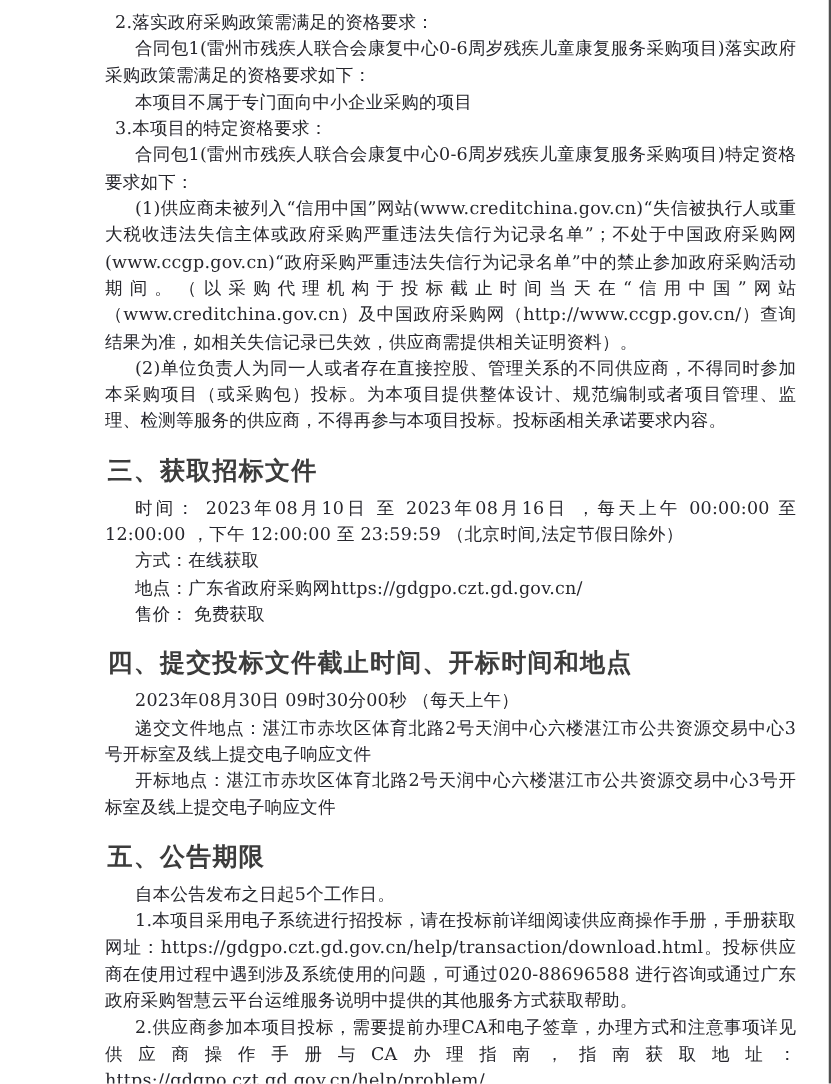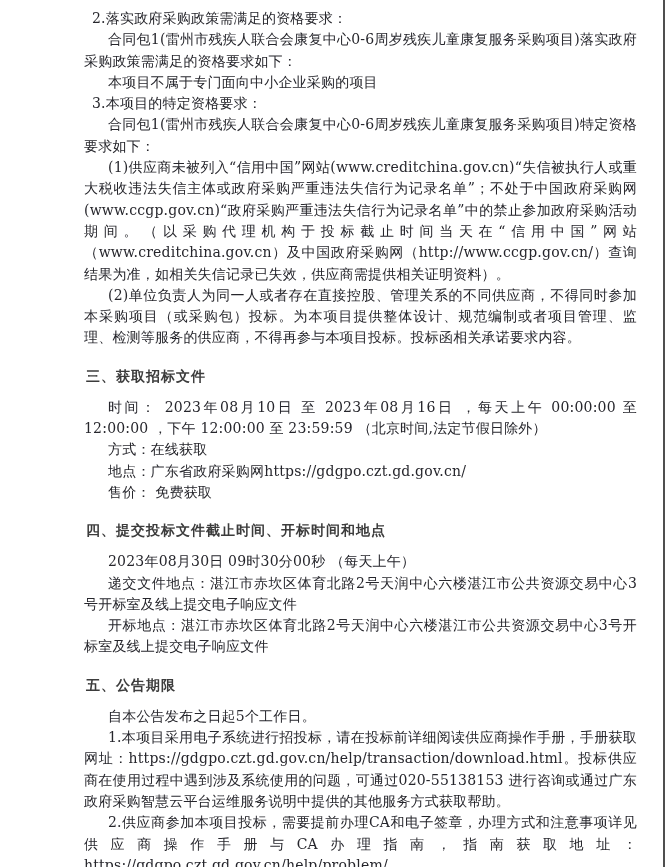--- a/index.html
+++ b/index.html
@@ -37,21 +37,21 @@
     text-indent: 24px;
     letter-spacing: 0.2px;
   }
   .num-item {
     margin: 0 0 0 8px;
     text-indent: 0;
     letter-spacing: 0.2px;
   }
   .section-heading {
     font-family: "DejaVu Sans", "Liberation Sans", sans-serif;
-    font-size: 14px;
+    font-size: 20px;
     font-weight: 600;
     color: #3c3c3c;
     letter-spacing: 1px;
     margin: 15px 0 9px 2px;
     text-indent: 0;
     line-height: 24px;
   }
 </style>
 </head>
 <body>
@@ -74,18 +74,18 @@
     <p class="para">售价： 免费获取</p>
 
     <h2 class="section-heading">四、提交投标文件截止时间、开标时间和地点</h2>
     <p class="para">2023年08月30日 09时30分00秒 （每天上午）</p>
     <p class="para">递交文件地点：湛江市赤坎区体育北路2号天润中心六楼湛江市公共资源交易中心3号开标室及线上提交电子响应文件</p>
     <p class="para">开标地点：湛江市赤坎区体育北路2号天润中心六楼湛江市公共资源交易中心3号开标室及线上提交电子响应文件</p>
 
     <h2 class="section-heading">五、公告期限</h2>
     <p class="para">自本公告发布之日起5个工作日。</p>
 
-    <p class="para">1.本项目采用电子系统进行招投标，请在投标前详细阅读供应商操作手册，手册获取网址：https://gdgpo.czt.gd.gov.cn/help/transaction/download.html。投标供应商在使用过程中遇到涉及系统使用的问题，可通过020-55138153 进行咨询或通过广东政府采购智慧云平台运维服务说明中提供的其他服务方式获取帮助。</p>
+    <p class="para">1.本项目采用电子系统进行招投标，请在投标前详细阅读供应商操作手册，手册获取网址：https://gdgpo.czt.gd.gov.cn/help/transaction/download.html。投标供应商在使用过程中遇到涉及系统使用的问题，可通过020-88696588 进行咨询或通过广东政府采购智慧云平台运维服务说明中提供的其他服务方式获取帮助。</p>
     <p class="para">2.供应商参加本项目投标，需要提前办理CA和电子签章，办理方式和注意事项详见供应商操作手册与CA办理指南，指南获取地址：https://gdgpo.czt.gd.gov.cn/help/problem/。</p>
 
   </div>
   <div class="page-right-edge"></div>
 </div>
 
 </body></html>

